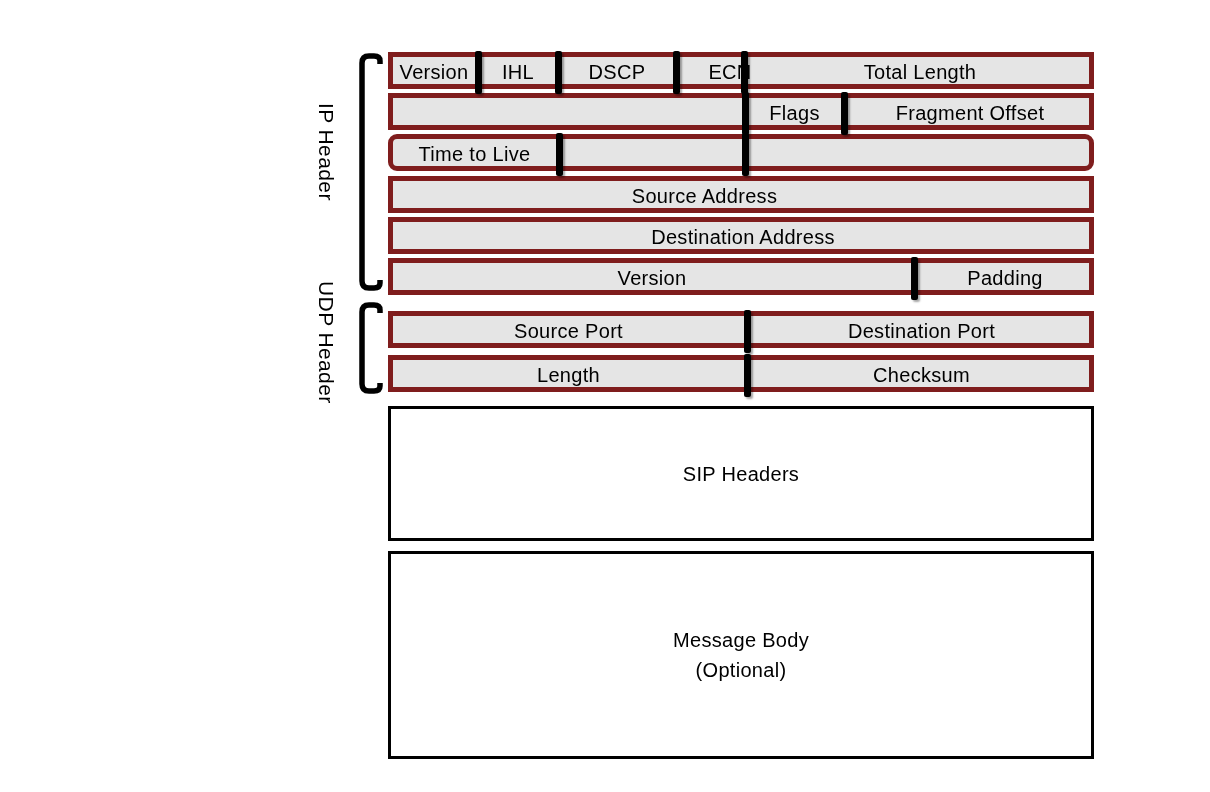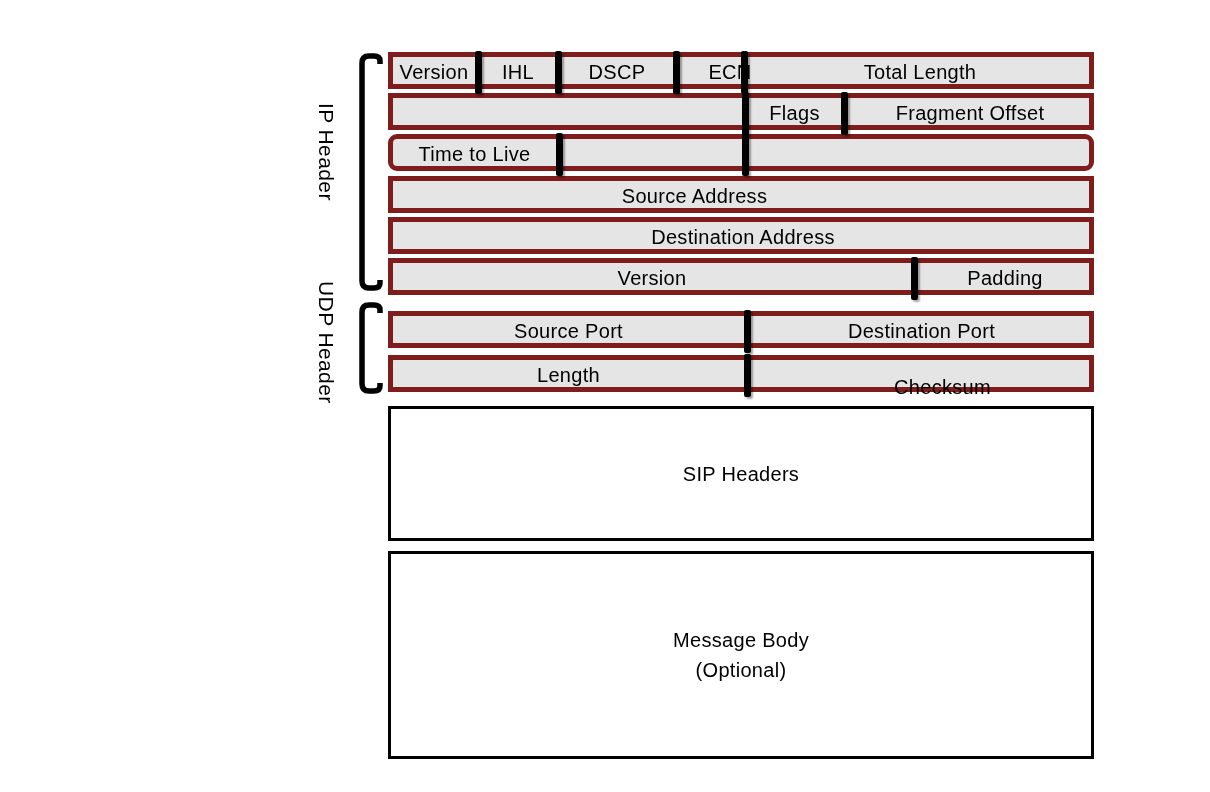--- a/index.html
+++ b/index.html
@@ -89,21 +89,21 @@
         <div class="overlay">
           <div class="fcell" style="left: 0px; width: 169px;">
             <span>Time to Live</span>
           </div>
           <div class="vdiv" style="left: 165.5px;"></div>
           <div class="vdiv" style="left: 351.5px;"></div>
         </div>
       </div>
       <div class="frow" style="left: 388px; top: 176px;">
         <div class="overlay">
-          <div class="fcell" style="left: 0px; width: 609px;">
+          <div class="fcell" style="left: 10px; width: 609px;">
             <span>Source Address</span>
           </div>
         </div>
       </div>
       <div class="frow" style="left: 388px; top: 217px;">
         <div class="overlay">
           <div class="fcell" style="left: 0px; width: 706px;">
             <span>Destination Address</span>
           </div>
         </div>
@@ -128,21 +128,21 @@
             <span>Source Port</span>
           </div>
           <div class="vdiv" style="left: 353.5px;"></div>
         </div>
       </div>
       <div class="frow" style="left: 388px; top: 355px;">
         <div class="overlay">
           <div class="fcell" style="left: 0px; width: 357px;">
             <span>Length</span>
           </div>
-          <div class="fcell" style="left: 378px; width: 349px; margin-top: 12px;">
+          <div class="fcell" style="left: 357px; width: 349px;">
             <span>Checksum</span>
           </div>
           <div class="vdiv" style="left: 353.5px;"></div>
         </div>
       </div>
     </div>
 
   <div class="bigbox" id="sip-box">
     <span>SIP Headers</span>
   </div>

